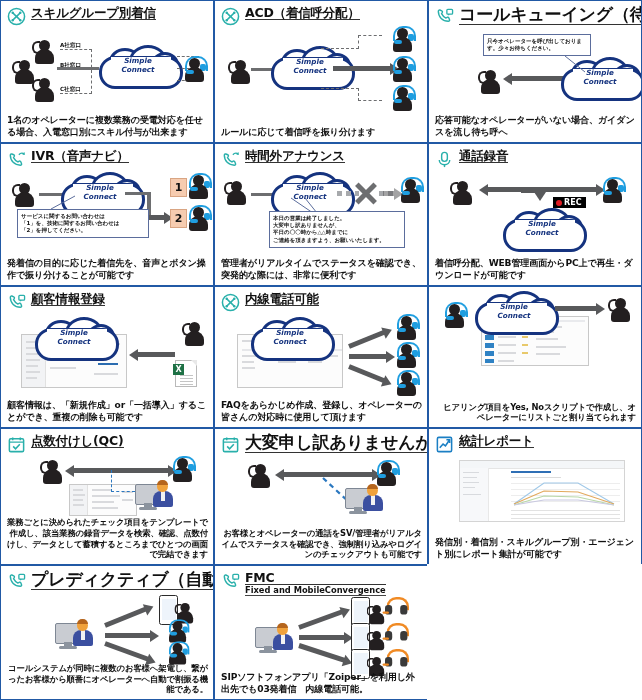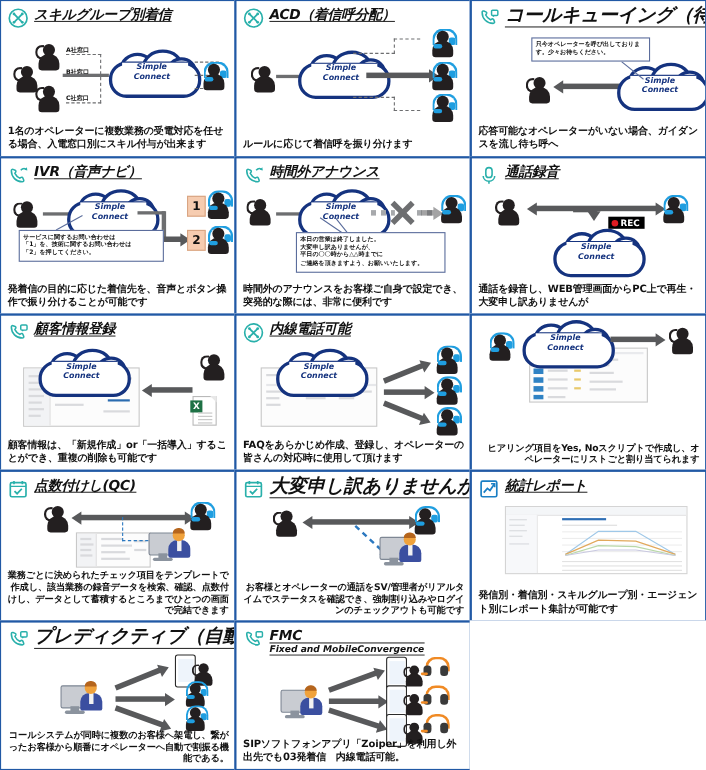--- a/index.html
+++ b/index.html
@@ -18,21 +18,21 @@
   }
   .cell{
     position:relative;
     box-sizing:border-box;
     border:2px solid #2159a5;
     margin:-1px;
     background:#fff;
     overflow:hidden;
     padding:5px 6px 4px 6px;
   }
-  .head{display:flex;align-items:flex-start;gap:5px;height:24px;font-style:italic;}
+  .head{display:flex;align-items:flex-start;gap:5px;height:24px;}
   .ico{width:19px;height:19px;flex:0 0 19px;margin-top:1px;}
   .ico svg{display:block;}
   .titlewrap{display:flex;flex-direction:column;line-height:1.05;}
   .title{
     font-weight:bold;font-size:12.5px;color:#111;
     border-bottom:1.3px solid #333;display:inline-block;
     white-space:nowrap;letter-spacing:-0.2px;
   }
   .title.small{font-size:17px;}
   .subtitle{
@@ -456,21 +456,21 @@
       <svg style="position:absolute;left:58px;top:24px;" width="54" height="18">
           <path d="M12 1 L34 16 M26 1 L38 16" stroke="#5b6d9c" stroke-width="1" fill="none"></path>
         </svg>
       <div class="callout" style="left:48px;top:38px;width:128px;">
         <div>本日の営業は終了しました。</div>
         <div>大変申し訳ありませんが、</div>
         <div>平日の〇〇時から△△時までに</div>
         <div>ご連絡を頂きますよう、お願いいたします。</div>
       </div>
     </div>
-    <div class="desc">時間外のアナウンスをお客様ご自身で設定でき、突発的な際には、非常に便利です</div>
+    <div class="desc">管理者がリアルタイムでステータスを確認でき、突発的な際には、非常に便利です</div>
   </div>
 
   <div class="cell">
     <div class="head">
       <span class="ico">
         <svg viewBox="0 0 20 20" width="19" height="19">
             <rect x="7" y="2.5" width="6" height="9.5" rx="3" fill="none" stroke="#29b0ab" stroke-width="1.5"></rect>
             <path d="M4.5 10.5c0 3 2.5 5 5.5 5s5.5-2 5.5-5" fill="none" stroke="#29b0ab" stroke-width="1.5"></path>
             <path d="M10 15.5 L10 18" stroke="#29b0ab" stroke-width="1.5"></path>
           </svg>
@@ -500,21 +500,21 @@
         </div>
       <div class="cloud" style="left:68px;top:38px;">
         <div class="lobe l1"></div>
           <div class="lobe l2"></div>
           <div class="lobe l3"></div>
         <div class="c-body"></div>
           <div class="c-mask"></div>
         <div class="c-txt"><span>Simple</span><br><span>Connect</span></div>
       </div>
     </div>
-    <div class="desc">通話を録音し、WEB管理画面からPC上で再生・大変申し訳ありませんが</div>
+    <div class="desc">着信呼分配、WEB管理画面からPC上で再生・ダウンロードが可能です</div>
   </div>
 
   <div class="cell">
     <div class="head">
       <span class="ico">
         <svg viewBox="0 0 20 20" width="19" height="19">
             <path d="M3.5 4.5c0-1 .8-1.6 1.6-1.3l2 .8c.7.3.9 1 .6 1.6l-.8 1.4c1 2 2.6 3.6 4.6 4.6l1.4-.8c.6-.3 1.3-.1 1.6.6l.8 2c.3.8-.3 1.6-1.3 1.6C8 15 3.5 10.5 3.5 4.5z" fill="none" stroke="#29b0ab" stroke-width="1.5"></path>
             <rect x="12.5" y="2.5" width="6" height="5" rx="1" fill="none" stroke="#29b0ab" stroke-width="1.4"></rect>
             <path d="M14 8.5 L14.8 7.4" stroke="#29b0ab" stroke-width="1.4"></path>
           </svg>

